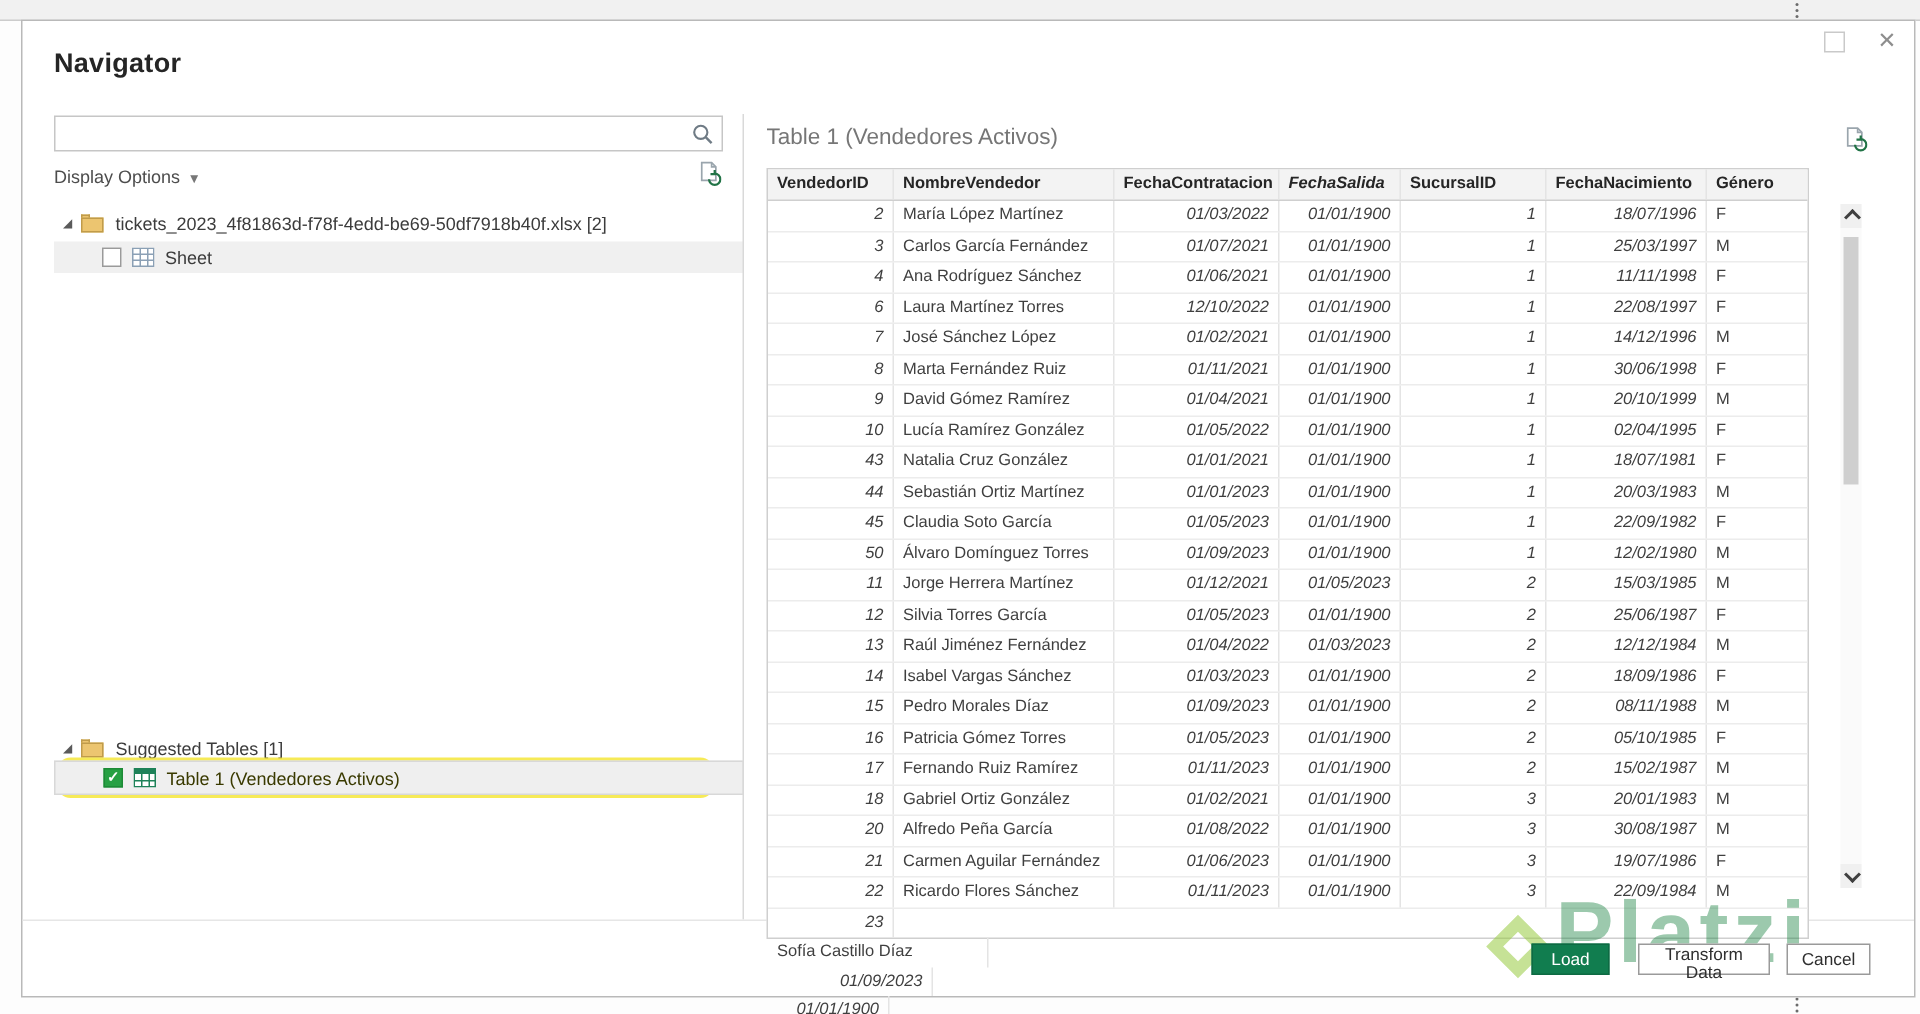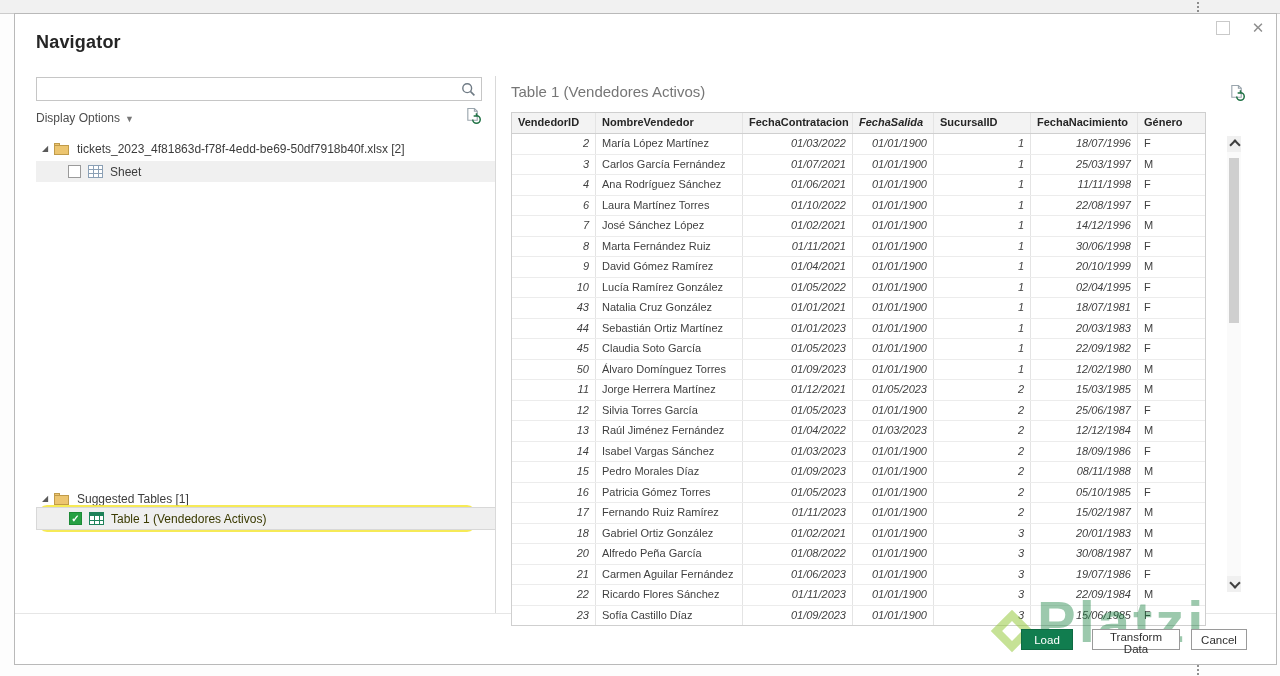--- a/index.html
+++ b/index.html
@@ -49,21 +49,21 @@
   .pane-divider{position:absolute;left:480px;top:62px;width:1px;height:537px;background:#d9d9d9;}
   .bottom-divider{position:absolute;left:0px;top:599px;width:1261px;height:1px;background:#e6e6e6;}
 
   .preview-title{position:absolute;left:496px;top:69px;font-size:15px;color:#767676;}
 
   
   .ptable{position:absolute;left:496px;top:98px;width:695px;border:1px solid #cfcfcf;box-sizing:border-box;background:#fff;}
   .thead{display:flex;height:20px;background:#f3f3f3;border-bottom:1px solid #cfcfcf;}
   .thead .cell{font-weight:bold;color:#262626;line-height:19px;}
   .trow{display:flex;height:19.5px;border-bottom:1px solid #ececec;}
-  .trow:last-child{border-bottom:none;}
+  .trow:last-child{border-bottom:none;flex-direction:column;}
   .cell{box-sizing:border-box;border-right:1px solid #e4e4e4;padding:0 6px;font-size:11px;line-height:19.5px;white-space:nowrap;overflow:hidden;color:#3f3f3f;flex:none;}
   .cell:last-child{border-right:none;}
   .c0{width:84px;} .c1{width:147px;} .c2{width:110px;} .c3{width:81px;font-style:italic;} .c4{width:97px;} .c5{width:107px;} .c6{width:67px;}
   .ral{text-align:right;} .ital{font-style:italic;}
 
   
   .vscroll{position:absolute;left:1212px;top:122px;width:14px;height:456px;background:#fafafa;}
   .sb-btn{position:absolute;left:0;width:14px;height:16px;background:#f0f0f0;cursor:pointer;}
   .sb-up{top:0;} .sb-down{bottom:0;}
   .chev{position:absolute;left:3.5px;width:6px;height:6px;border-left:2px solid #3f3f3f;border-top:2px solid #3f3f3f;}
@@ -215,21 +215,21 @@
           <div class="cell c1">Ana Rodríguez Sánchez</div>
           <div class="cell c2 ral ital">01/06/2021</div>
           <div class="cell c3 ral ital">01/01/1900</div>
           <div class="cell c4 ral ital">1</div>
           <div class="cell c5 ral ital">11/11/1998</div>
           <div class="cell c6">F</div>
         </div>
         <div class="trow">
           <div class="cell c0 ral ital">6</div>
           <div class="cell c1">Laura Martínez Torres</div>
-          <div class="cell c2 ral ital">01/10/2022</div>
+          <div class="cell c2 ral ital">12/10/2022</div>
           <div class="cell c3 ral ital">01/01/1900</div>
           <div class="cell c4 ral ital">1</div>
           <div class="cell c5 ral ital">22/08/1997</div>
           <div class="cell c6">F</div>
         </div>
         <div class="trow">
           <div class="cell c0 ral ital">7</div>
           <div class="cell c1">José Sánchez López</div>
           <div class="cell c2 ral ital">01/02/2021</div>
           <div class="cell c3 ral ital">01/01/1900</div>

